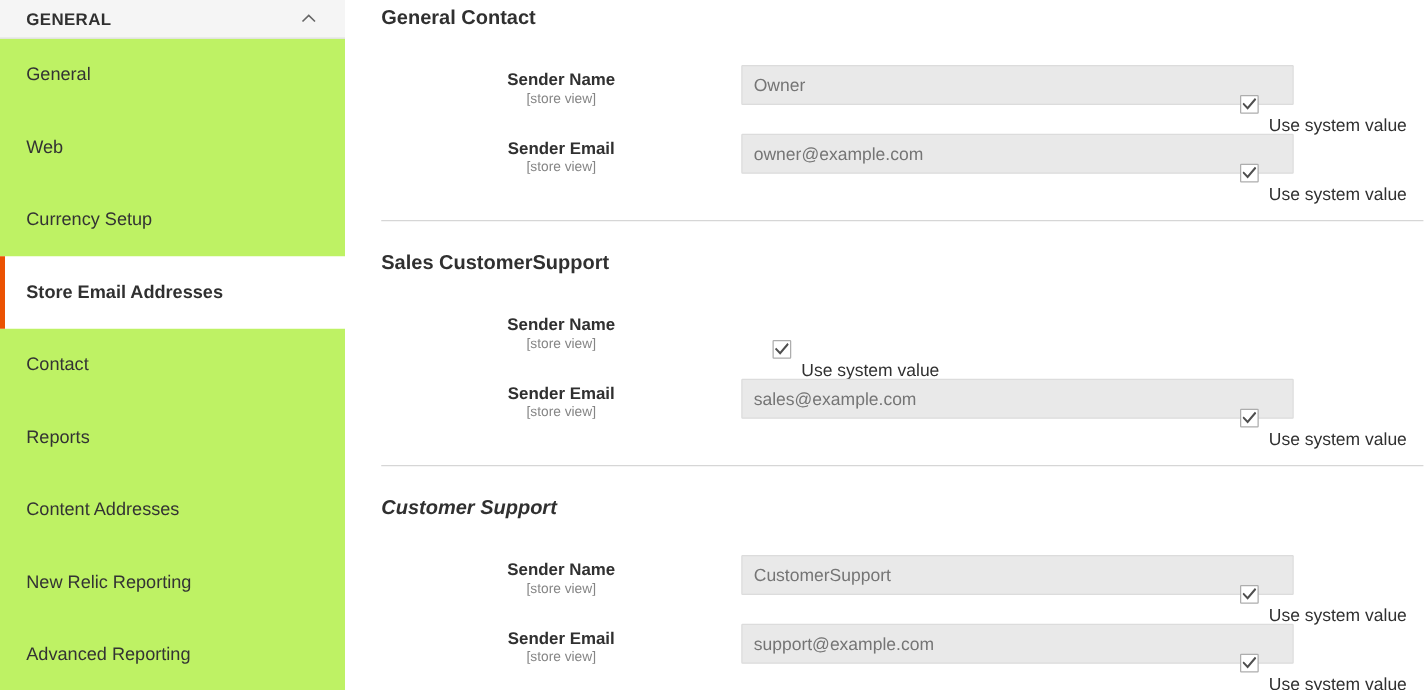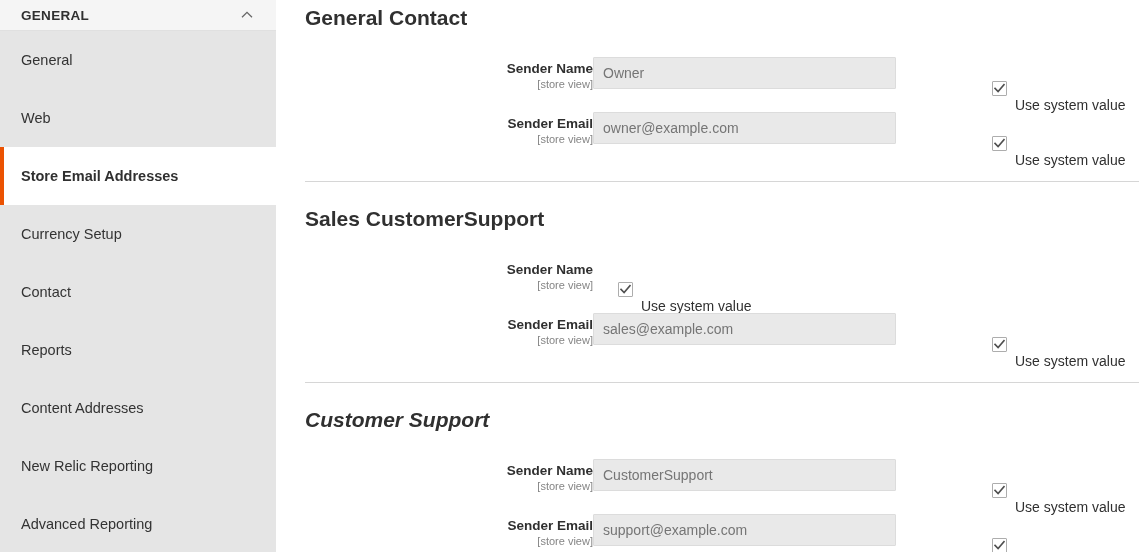--- a/index.html
+++ b/index.html
@@ -18,21 +18,21 @@
     width: 1139px;
     height: 552px;
     display: flex;
     background: #ffffff;
   }
 
   
   .sidebar {
     width: 276px;
     flex: 0 0 276px;
-    background: #e5e5e5;
+    background: #bef264;
     height: 552px;
     position: relative;
     overflow: hidden;
   }
 
   .sidebar-header {
     height: 31px;
     background: #f5f5f5;
     border-bottom: 1px solid #e0e0e0;
     display: flex;
@@ -94,37 +94,37 @@
   .section { position: relative; }
 
   .section-divider {
     height: 1px;
     background: #d6d6d6;
     margin-left: 0px;
     margin-right: 0px;
   }
 
   .section-title {
-    font-size: 21px;
+    font-size: 16px;
     font-weight: bold;
     color: #303030;
     line-height: 1;
     padding-top: 0px;
   }
 
   .field-row {
     display: flex;
     align-items: flex-start;
     height: 55px;
   }
 
   .field-label {
     width: 288px;
     flex: 0 0 288px;
-    text-align: right;
+    text-align: center;
     padding-right: 0;
     padding-top: 4px;
   }
 
   .field-label .fl-title {
     display: block;
     font-size: 13.5px;
     font-weight: bold;
     color: #303030;
     line-height: 16px;
@@ -137,21 +137,21 @@
     line-height: 13px;
     margin-top: 1px;
   }
 
   .field-input {
     width: 374px;
     flex: 0 0 374px;
   }
 
   .field-input input {
-    width: 303px;
+    width: 442px;
     height: 32px;
     background: #e9e9e9;
     border: 1px solid #dcdcdc;
     border-radius: 1px;
     font-family: "Liberation Sans", sans-serif;
     font-size: 14px;
     color: #8c8c8c;
     padding: 0 9px;
     outline: none;
   }
@@ -208,25 +208,25 @@
         </svg>
       </span>
     </div>
     <ul class="sidebar-list" id="sidebar-list">
         <li class="sidebar-item">
           <span class="si-label">General</span>
         </li>
         <li class="sidebar-item">
           <span class="si-label">Web</span>
         </li>
+        <li class="sidebar-item">
+          <span class="si-label">Currency Setup</span>
+        </li>
         <li class="sidebar-item active">
           <span class="si-label">Store Email Addresses</span>
-        </li>
-        <li class="sidebar-item">
-          <span class="si-label">Currency Setup</span>
         </li>
         <li class="sidebar-item">
           <span class="si-label">Contact</span>
         </li>
         <li class="sidebar-item">
           <span class="si-label">Reports</span>
         </li>
         <li class="sidebar-item">
           <span class="si-label">Content Addresses</span>
         </li>

